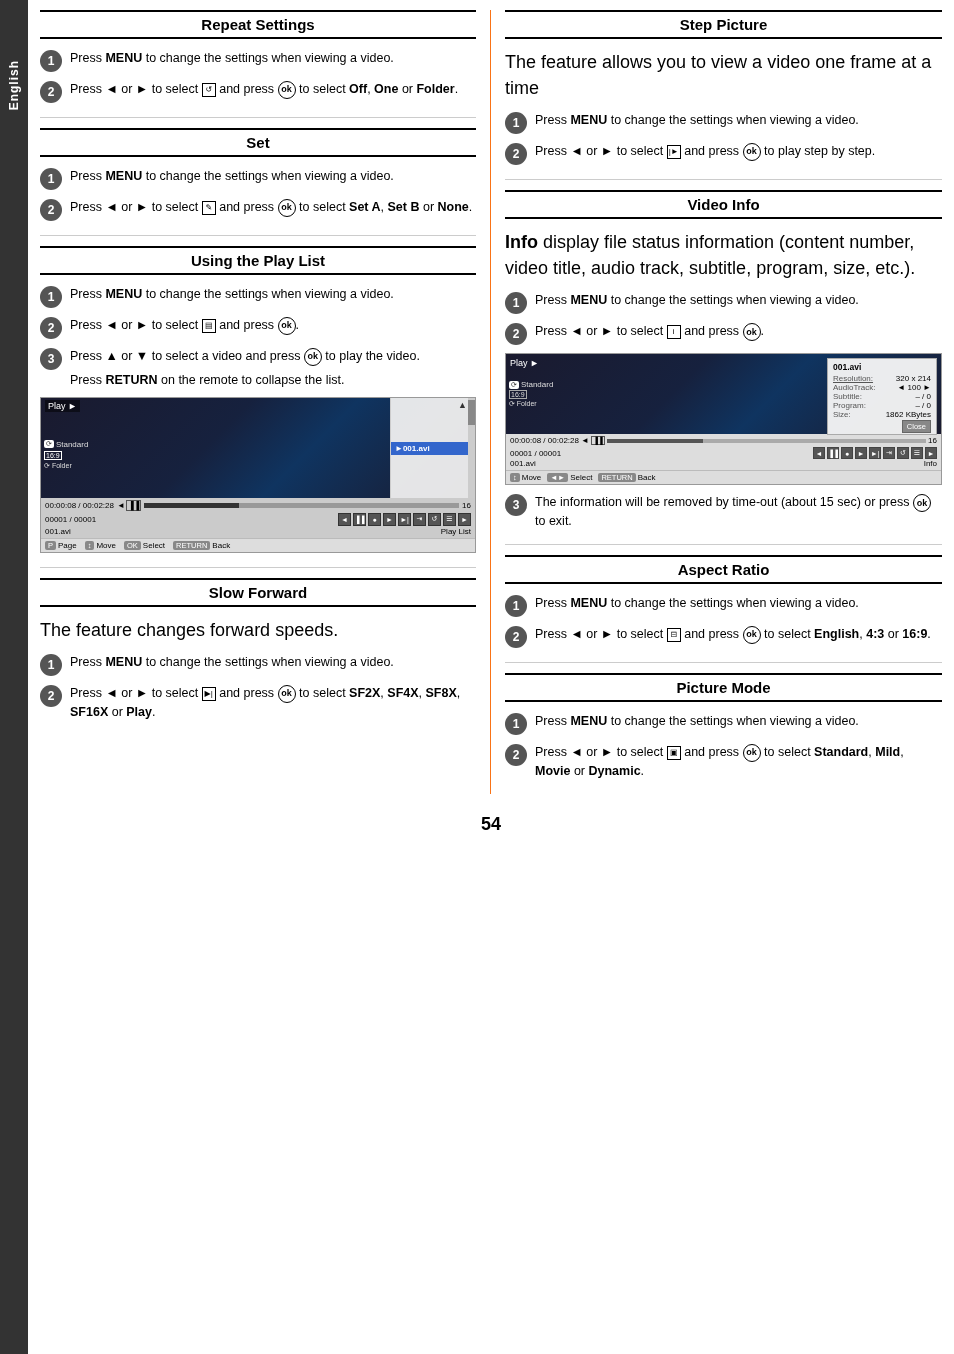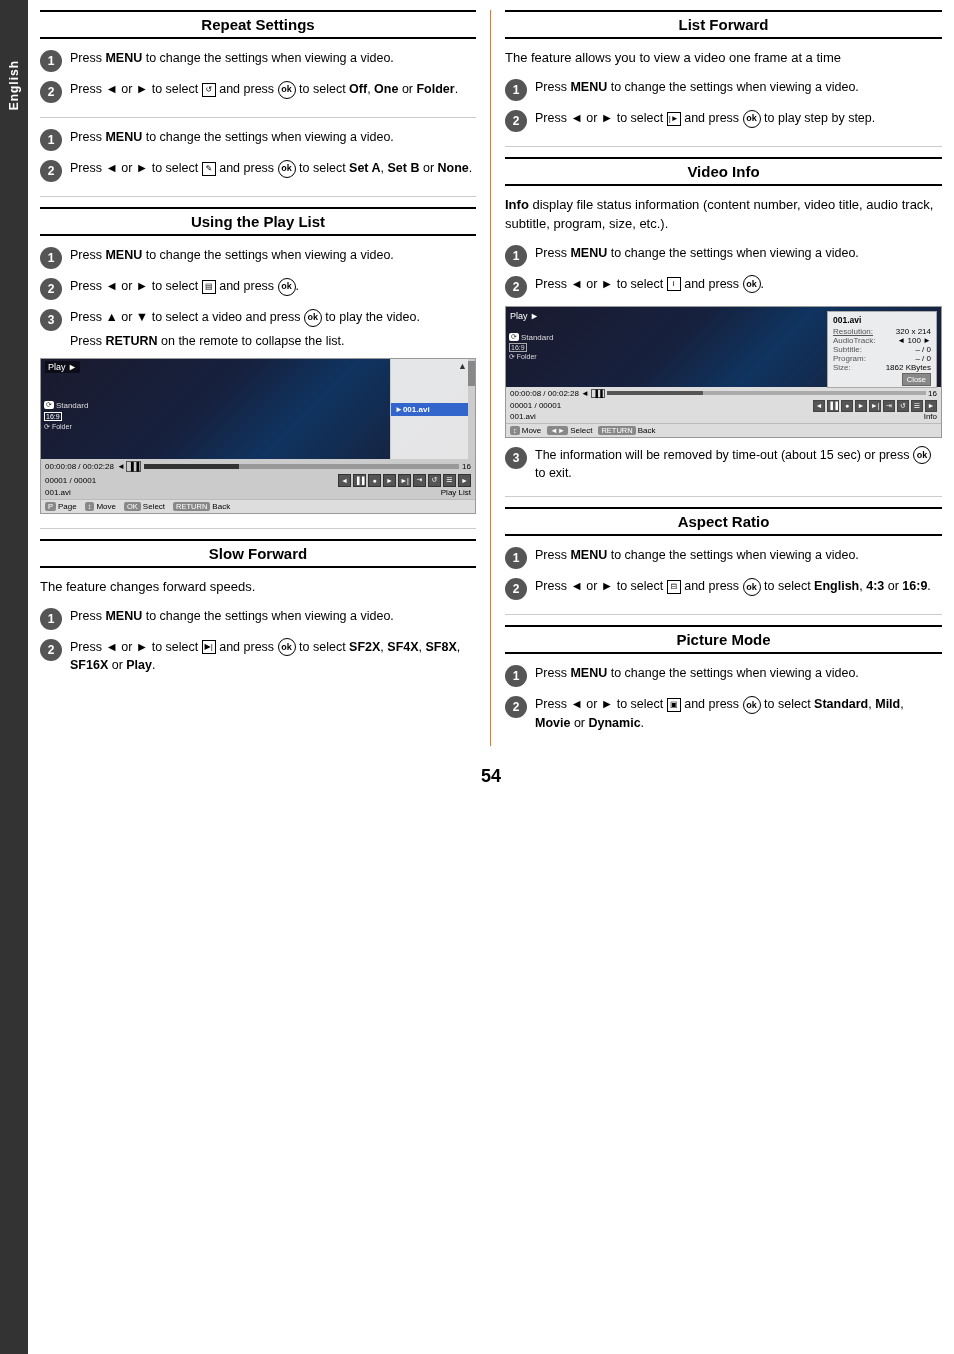--- a/index.html
+++ b/index.html
@@ -106,21 +106,21 @@
       display: inline-block;
       border: 1.5px solid #000;
       width: 14px;
       height: 14px;
       vertical-align: middle;
       font-size: 8px;
       text-align: center;
       line-height: 12px;
     }
     .section-desc {
-      font-size: 13px;
+      font-size: 18px;
       line-height: 1.45;
       margin-bottom: 10px;
     }
     
     .player-mock {
       border: 1px solid #999;
       width: 100%;
       margin: 8px 0;
       background: #fff;
       font-size: 10px;
@@ -326,20 +326,21 @@
             <div class="step-num">2</div>
             <div class="step-text">
               Press ◄ or ► to select <span class="small-icon">↺</span> and press <span class="ok-icon">ok</span> to select <b>Off</b>, <b>One</b> or <b>Folder</b>.
             </div>
           </div>
         </div>
 
         <div class="divider-h"></div>
 
         <div class="section">
+          <div class="section-title">Set</div>
           <div class="step-row">
             <div class="step-num">1</div>
             <div class="step-text">
               Press <b>MENU</b> to change the settings when viewing a video.
             </div>
           </div>
           <div class="step-row">
             <div class="step-num">2</div>
             <div class="step-text">
               Press ◄ or ► to select <span class="small-icon">✎</span> and press <span class="ok-icon">ok</span> to select <b>Set A</b>, <b>Set B</b> or <b>None</b>.
@@ -472,21 +473,21 @@
               Press ◄ or ► to select <span class="small-icon">▶|</span> and press <span class="ok-icon">ok</span> to select <b>SF2X</b>, <b>SF4X</b>, <b>SF8X</b>, <b>SF16X</b> or <b>Play</b>.
             </div>
           </div>
         </div>
 
       </div>
 
       <div class="col-right">
 
         <div class="section">
-          <div class="section-title">List Forward</div>
+          <div class="section-title">Step Picture</div>
           <div class="section-desc">The feature allows you to view a video one frame at a time</div>
           <div class="step-row">
             <div class="step-num">1</div>
             <div class="step-text">
               Press <b>MENU</b> to change the settings when viewing a video.
             </div>
           </div>
           <div class="step-row">
             <div class="step-num">2</div>
             <div class="step-text">

